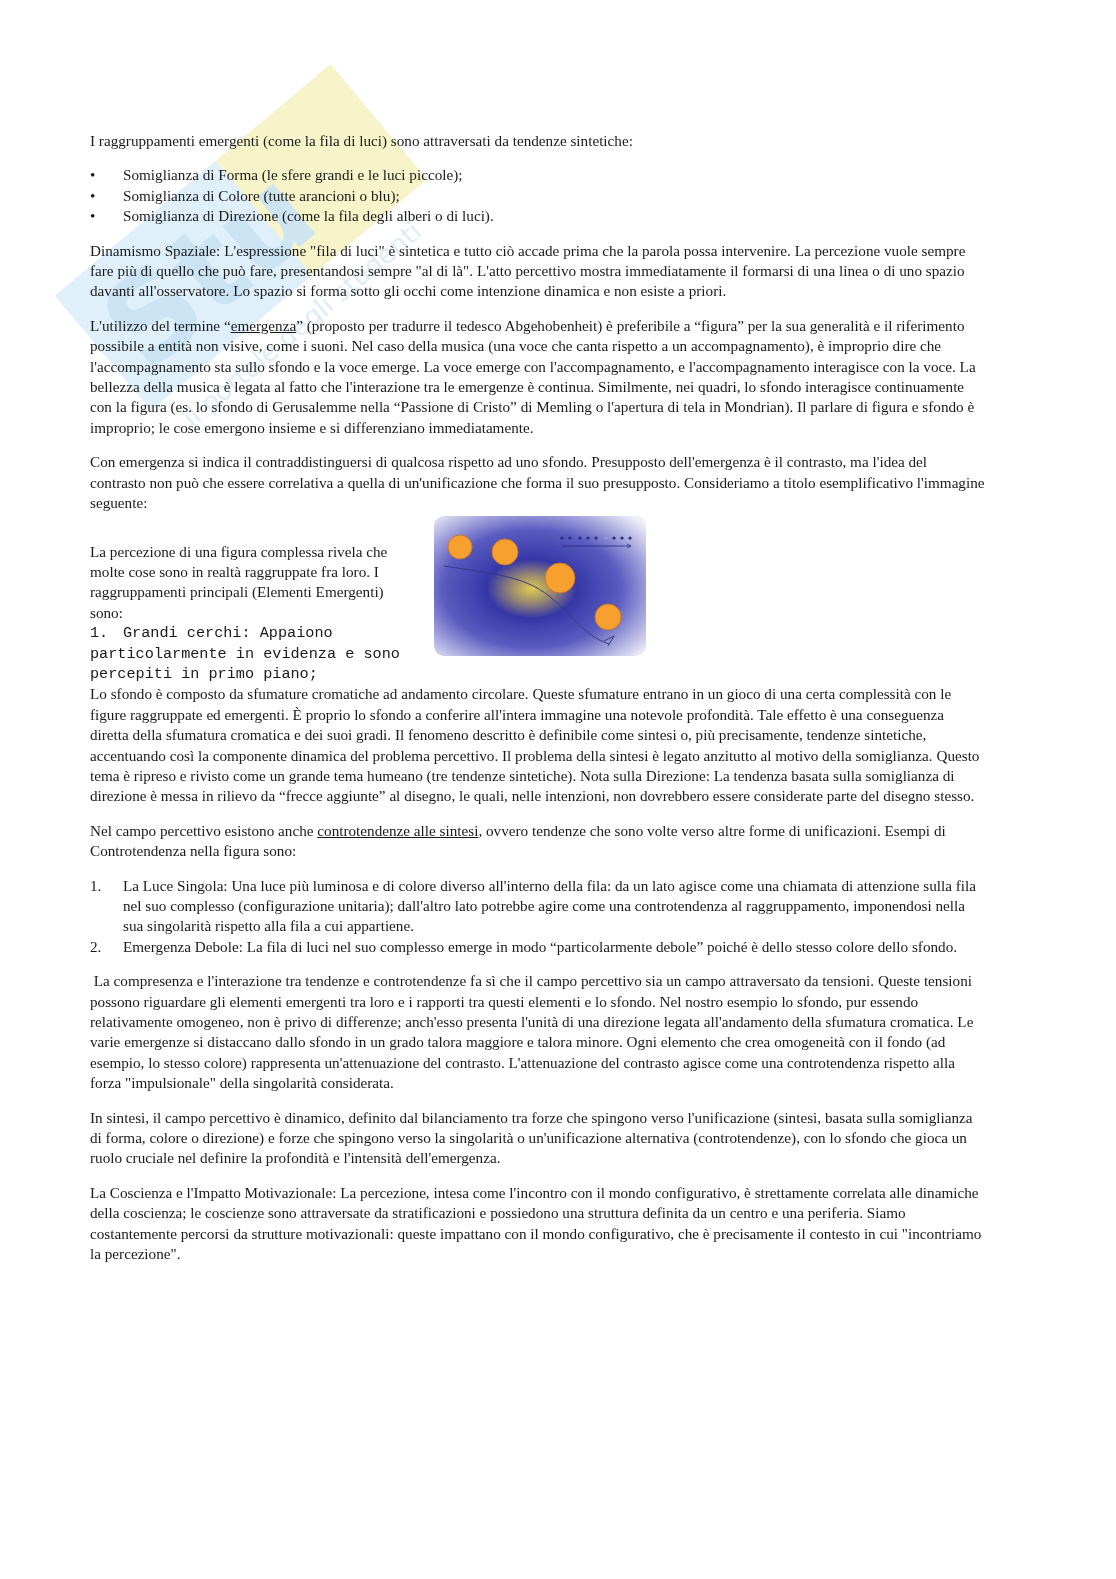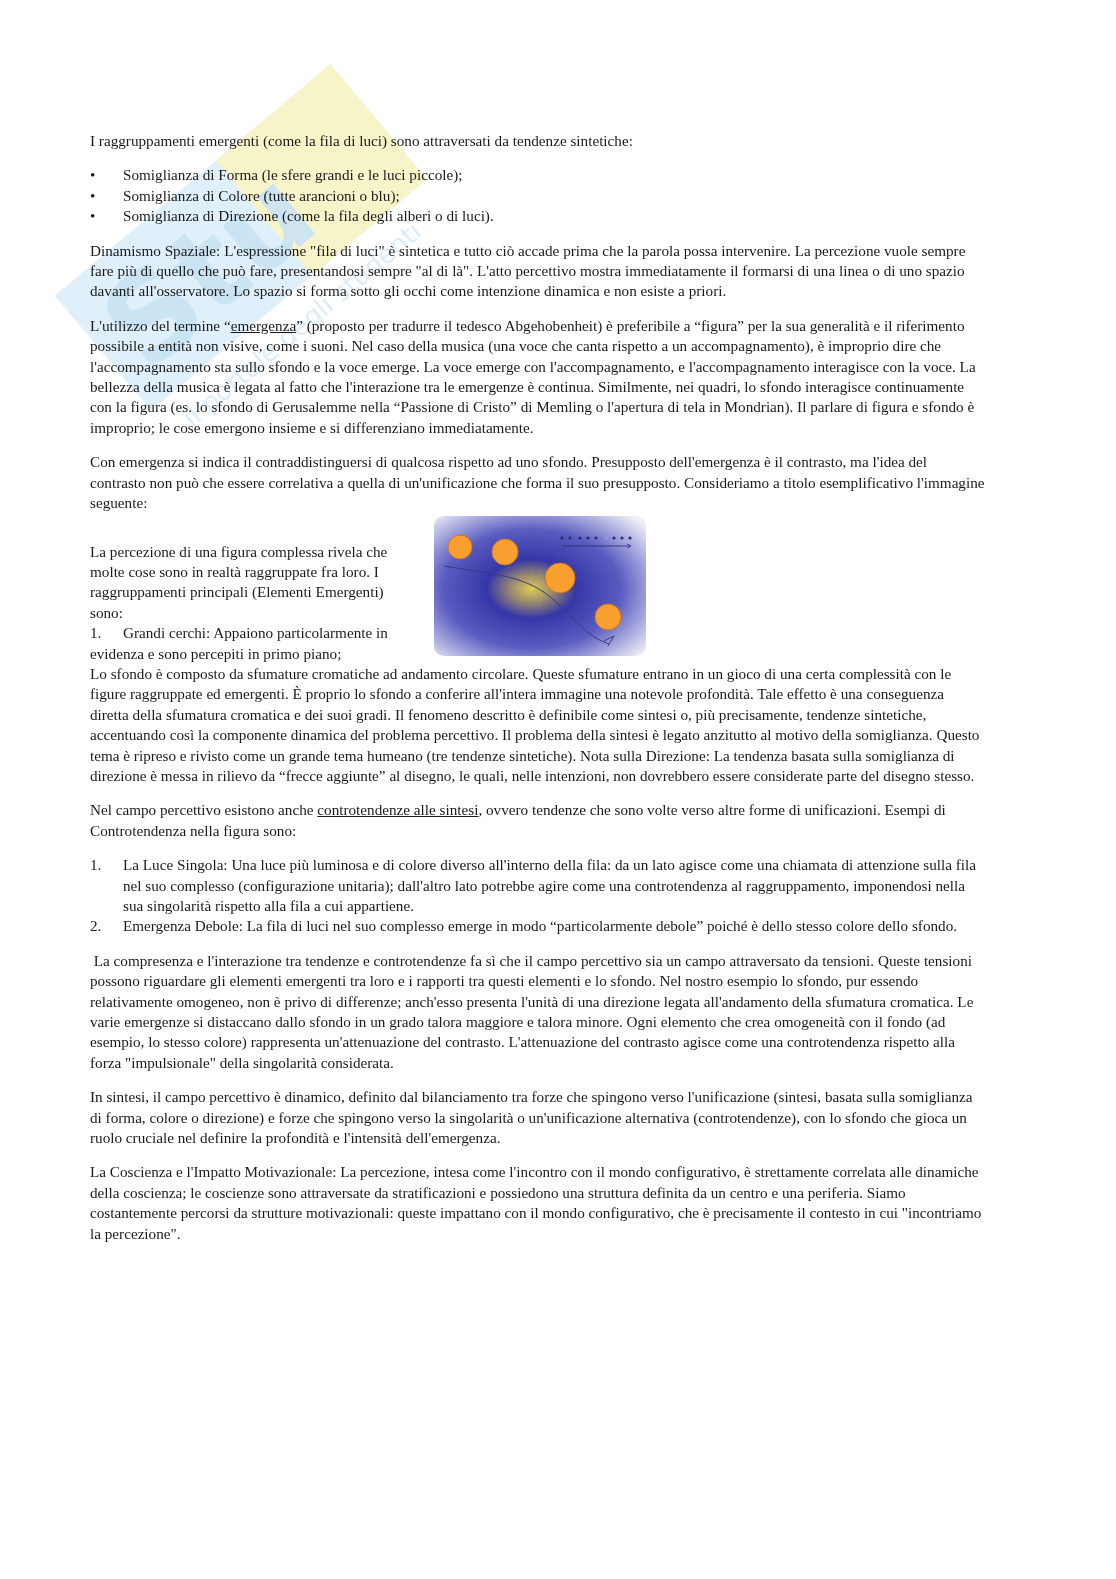--- a/index.html
+++ b/index.html
@@ -94,21 +94,21 @@
             <circle cx="26" cy="31" r="12"></circle>
             <circle cx="71" cy="36" r="13"></circle>
             <circle cx="126" cy="62" r="15"></circle>
             <circle cx="174" cy="101" r="13"></circle>
           </g>
         </svg>
       </div>
 
       <div class="floated-text" style="padding-top:14px">
         <div>La percezione di una figura complessa rivela che molte cose sono in realtà raggruppate fra loro. I raggruppamenti principali (Elementi Emergenti) sono:</div>
-        <div style="position:relative; text-indent:0;">
+        <div style="position:relative; text-indent:0;font-family:Liberation Mono, monospace;">
           <span style="display:inline-block; width:33px;">1.</span><span>Grandi cerchi: Appaiono particolarmente in evidenza e sono percepiti in primo piano;</span>
         </div>
       </div>
     </div>
 
     <p><span>Lo sfondo è composto da sfumature cromatiche ad andamento circolare. Queste sfumature entrano in un gioco di una certa complessità con le figure raggruppate ed emergenti. È proprio lo sfondo a conferire all'intera immagine una notevole </span><span class="i">profondità</span><span>. Tale effetto è una conseguenza diretta della sfumatura cromatica e dei suoi gradi. Il fenomeno descritto è definibile come sintesi o, più precisamente, tendenze sintetiche, accentuando così la componente dinamica del problema percettivo. Il problema della sintesi è legato anzitutto al motivo della somiglianza. Questo tema è ripreso e rivisto come un grande tema humeano (tre tendenze sintetiche). Nota sulla Direzione: La tendenza basata sulla somiglianza di direzione è messa in rilievo da “frecce aggiunte” al disegno, le quali, nelle intenzioni, non dovrebbero essere considerate parte del disegno stesso.</span></p>
 
     <p><span>Nel campo percettivo esistono anche </span><span class="u">controtendenze alle sintesi</span><span>, ovvero tendenze che sono volte verso altre forme di unificazioni. Esempi di Controtendenza nella figura sono:</span></p>
 
     <ol class="nums" style="margin-bottom:14px">

